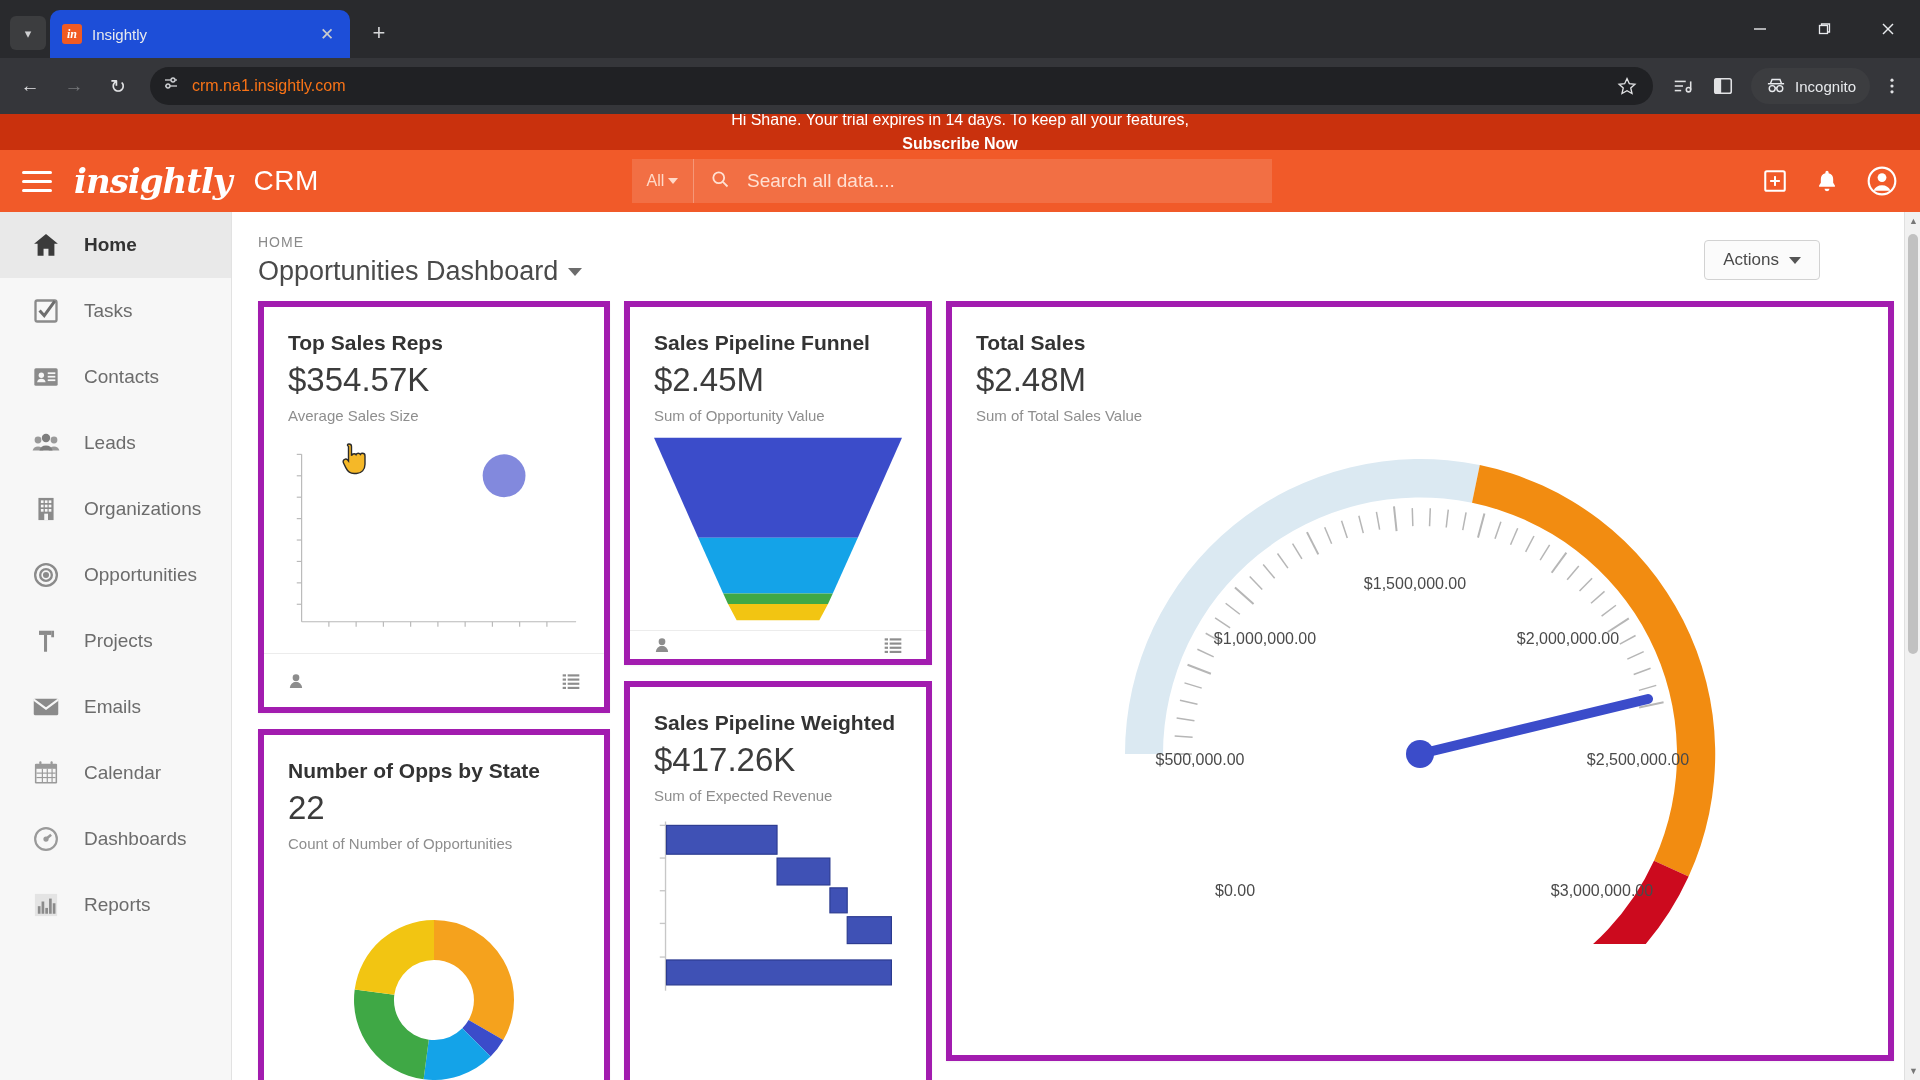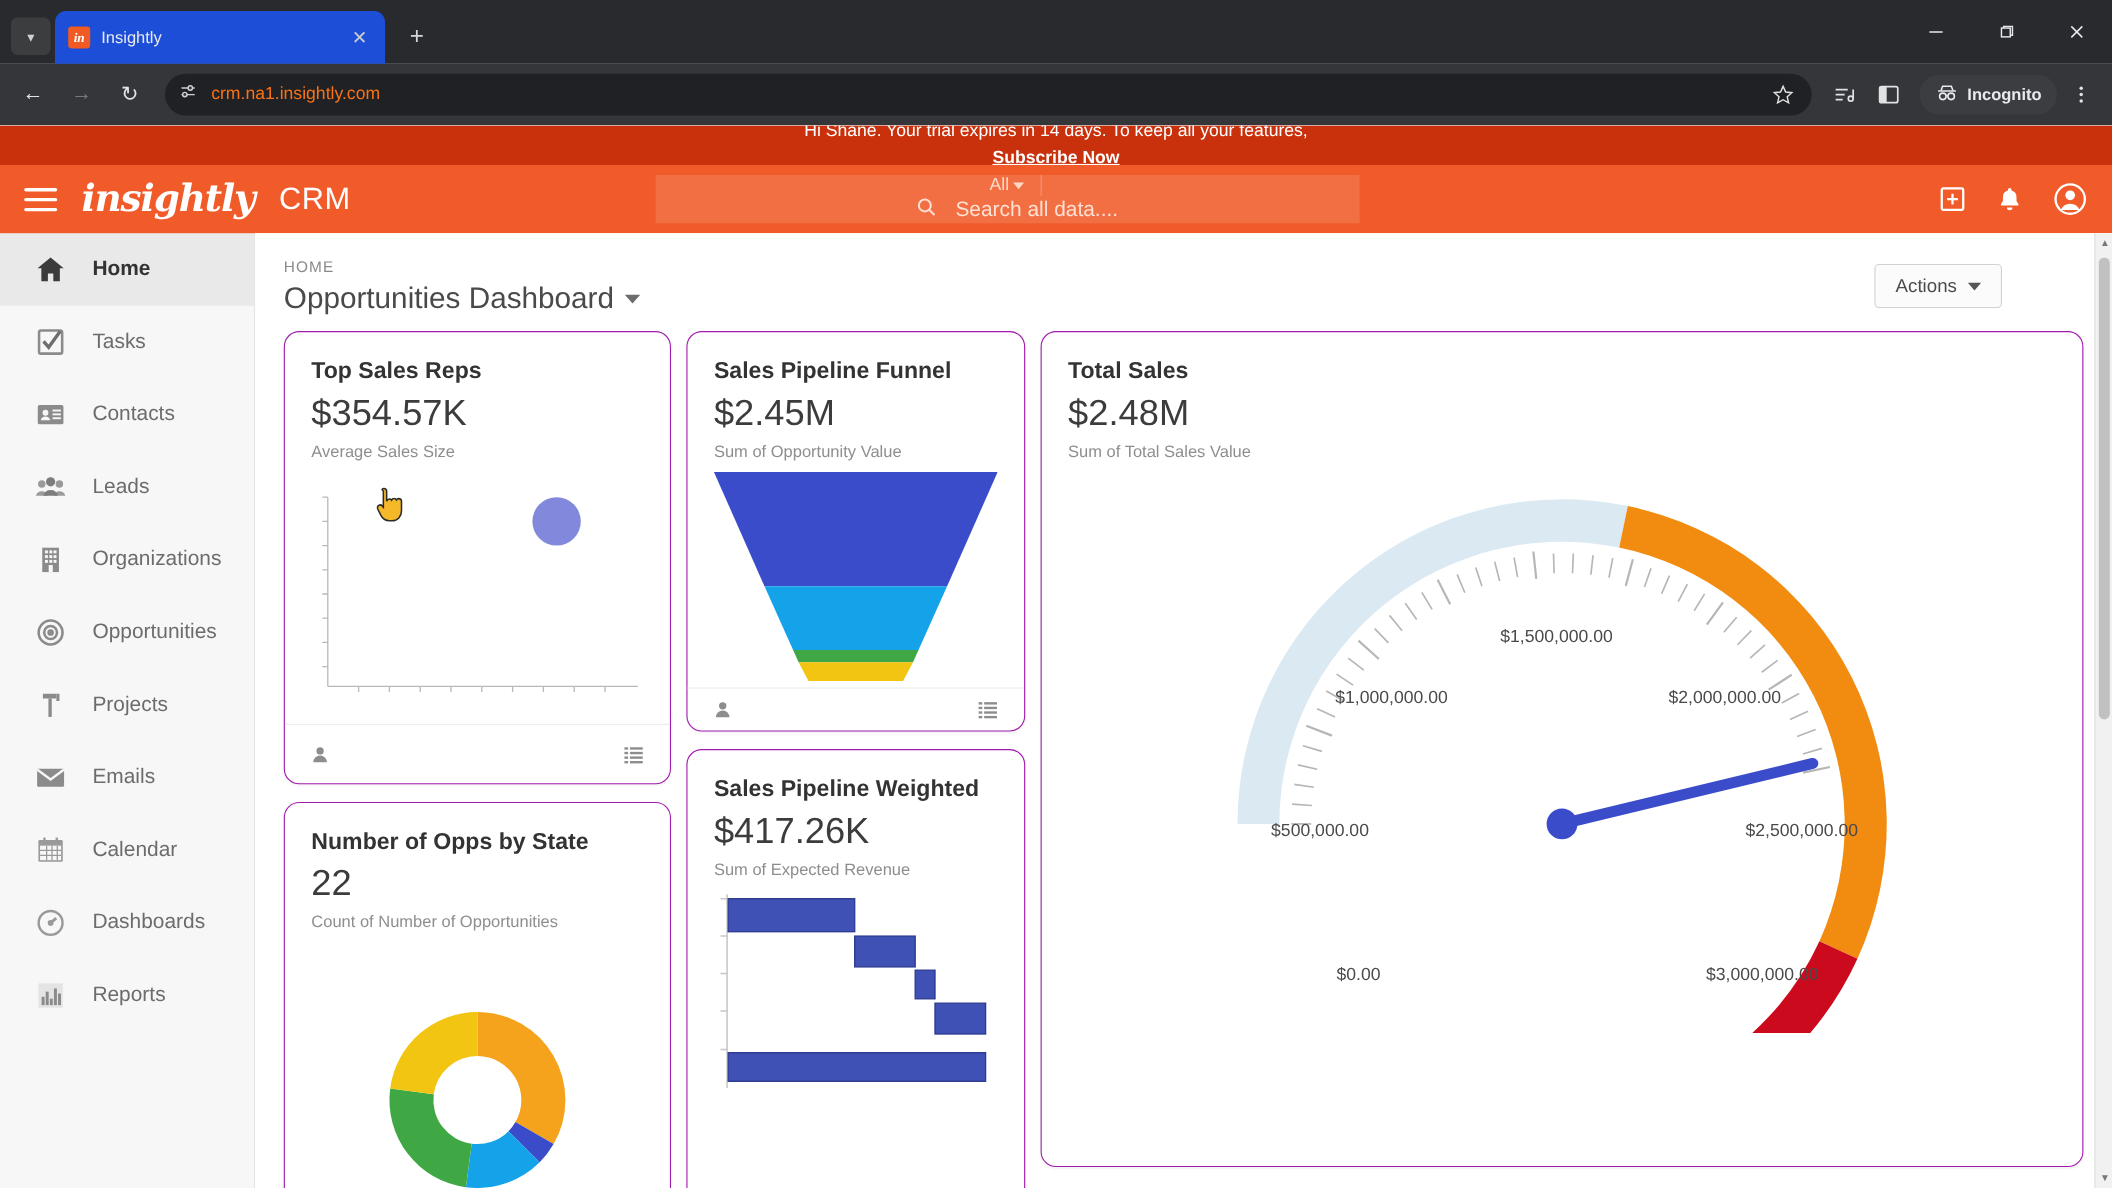--- a/index.html
+++ b/index.html
@@ -69,21 +69,21 @@
   .omnibox .url { color: #f97316; font-size: 16px; }
   .omni-right { position: absolute; right: 8px; display: flex; align-items: center; gap: 2px; }
   .tb-icon {
     width: 36px; height: 36px; border-radius: 50%;
     display: flex; align-items: center; justify-content: center;
     color: #e1e2e4;
   }
   .incognito-pill {
     display: flex; align-items: center; gap: 8px;
     background: #3c3d40; border-radius: 18px; height: 36px;
-    padding: 0 14px; color: #e8eaed; font-size: 15px; margin-left: 6px; font-weight: bold;
+    padding: 0 14px; color: #e8eaed; font-size: 15px; margin-left: 6px;
   }
 
   
   .viewport { flex: 1; position: relative; overflow: hidden; background: #fff; }
 
   .trialbar {
     height: 36px; background: #c9310d; color: #fff;
     display: flex; align-items: center; justify-content: center;
     font-size: 16px; gap: 6px; flex-direction: column;
   }
@@ -94,22 +94,22 @@
     padding: 0 22px; gap: 22px; position: relative;
   }
   .hamburger { width: 30px; display: flex; flex-direction: column; gap: 6px; }
   .hamburger span { display: block; height: 3px; background: #fff; border-radius: 2px; }
   .logo {
     color: #fff; font-size: 34px; font-style: italic; font-weight: bold;
     font-family: "DejaVu Serif", serif; letter-spacing: -1px;
   }
   .crm { color: #fff; font-size: 28px; font-weight: 400; letter-spacing: 0.5px; }
   .searchwrap {
-    position: absolute; left: 596px; width: 640px; height: 44px;
-    display: flex; align-items: center; background: rgba(255,255,255,0.13); flex-direction: column;
+    position: absolute; left: 632px; width: 640px; height: 44px;
+    display: flex; align-items: center; background: rgba(255,255,255,0.13);
   }
   .search-scope {
     width: 62px; height: 44px; display: flex; align-items: center; justify-content: center;
     gap: 4px; color: #ffd9c8; font-size: 16px; border-right: 1px solid rgba(255,255,255,0.28);
   }
   .search-input-area { flex: 1; display: flex; align-items: center; gap: 17px; padding-left: 16px; }
   .search-placeholder { color: #ffe0d2; font-size: 19px; }
   .header-right { position: absolute; right: 22px; display: flex; align-items: center; gap: 26px; }
   .hr-icon { color: #fff; display: flex; align-items: center; justify-content: center; }
 
@@ -137,21 +137,21 @@
     position: absolute; right: 100px; top: 28px;
     border: 1px solid #d2d2d2; background: #fbfbfb; border-radius: 4px;
     height: 40px; padding: 0 18px; display: flex; align-items: center; gap: 10px;
     font-size: 17px; color: #4a4a4a;
   }
   .caret-sm { width: 0; height: 0; border-left: 6px solid transparent; border-right: 6px solid transparent; border-top: 7px solid #555; }
 
   .grid { padding: 14px 26px 0 26px; display: flex; gap: 14px; align-items: flex-start; }
   .col { display: flex; flex-direction: column; gap: 16px; }
   .card {
-    background: #fff; border: 1px solid #a21caf; border-radius: 14px;
+    background: #fff; border: 6px solid #a21caf; border-radius: 0;
     box-shadow: 0 1px 2px rgba(0,0,0,0.05);
     display: flex; flex-direction: column;
   }
   .card-head { padding: 24px 24px 0 24px; }
   .card-title { font-size: 21px; font-weight: bold; color: #333; }
   .card-value { font-size: 33px; color: #3c3c3c; margin-top: 6px; font-weight: 300; }
   .card-sub { font-size: 15px; color: #8e8e8e; margin-top: 8px; }
   .card-body { flex: 1; display: flex; align-items: center; justify-content: center; padding: 10px 24px 6px 24px; }
   .card-foot {
     border-top: 1px solid #ececec; height: 54px;

